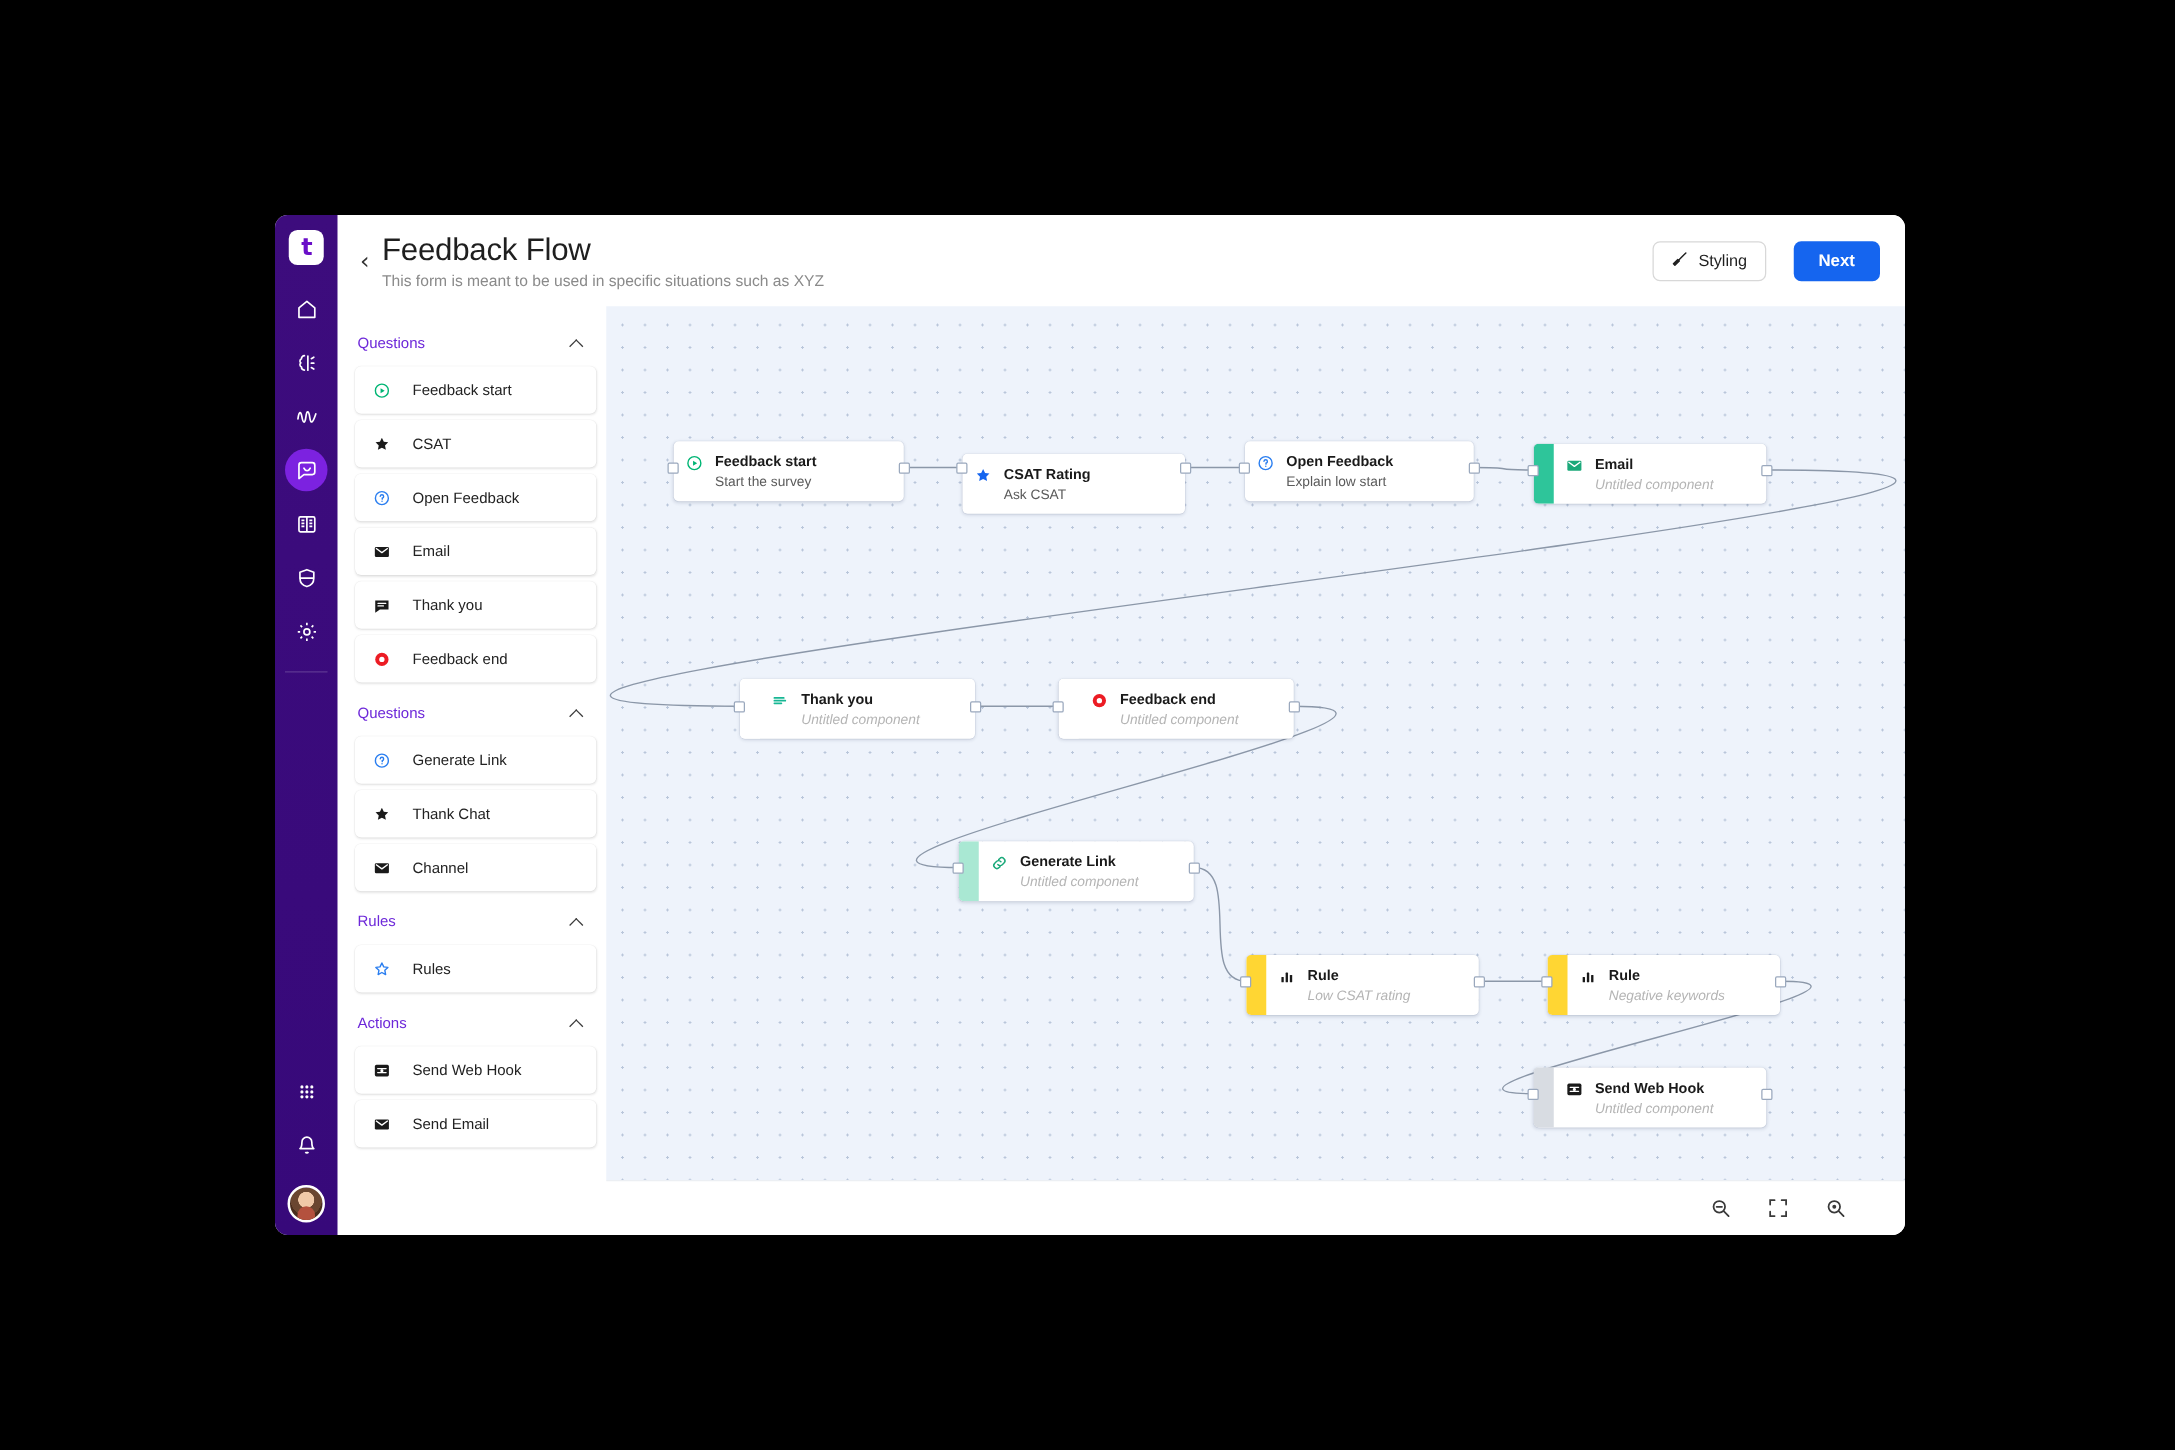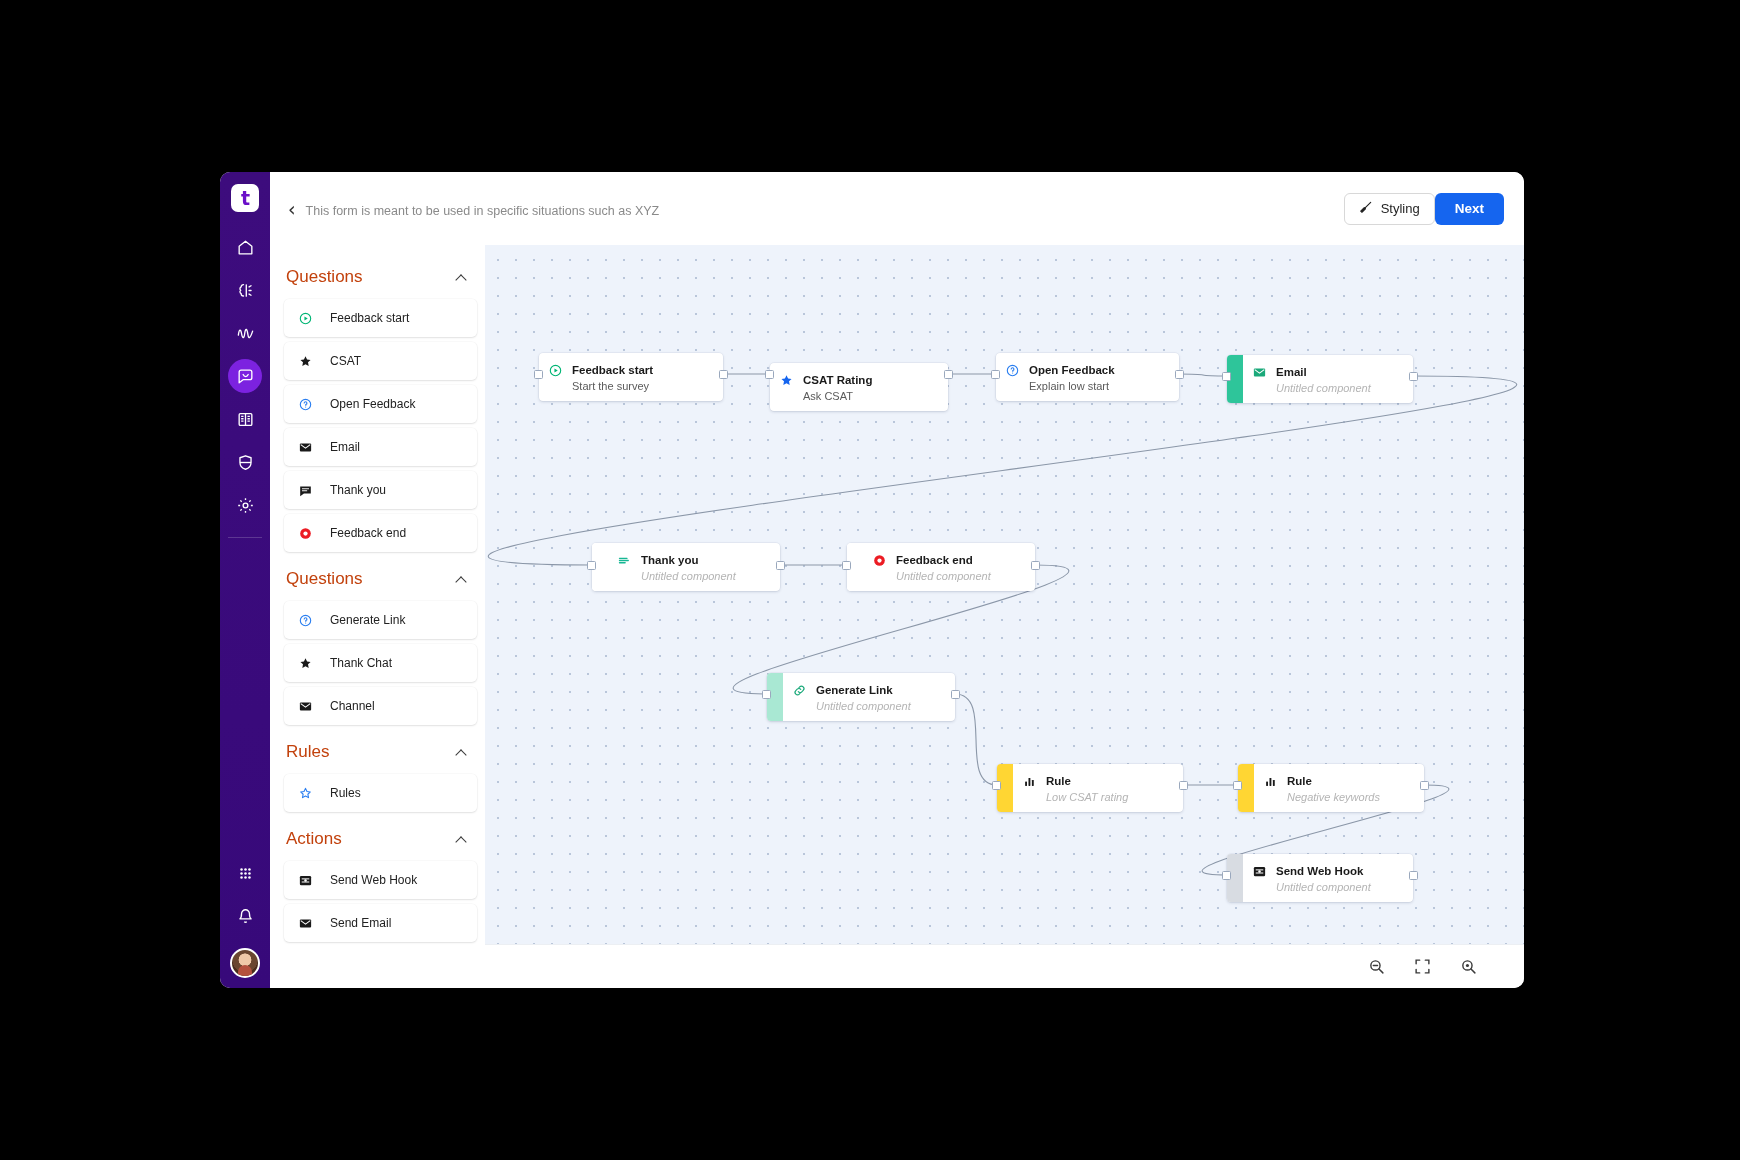--- a/index.html
+++ b/index.html
@@ -102,21 +102,21 @@
     font-family: "DejaVu Sans", sans-serif;
   }
   .title-block { flex: 1; min-width: 0; }
   #page-title {
     font-size: 25px; font-weight: 400; color: #1f1f1f;
     line-height: 1.12; letter-spacing: -0.2px;
   }
   #page-subtitle {
     font-size: 12.5px; color: #8a8a8a; margin-top: 4px;
   }
-  .hdr-actions { display: flex; align-items: center; gap: 0; }
+  .hdr-actions { display: flex; align-items: center; gap: 22px; }
   #styling-button {
     display: flex; align-items: center; gap: 8px;
     height: 32px; padding: 0 14px;
     border: 1px solid #d8d8d8; border-radius: 6px;
     background: #fff; color: #1f1f1f;
     font-size: 13px; cursor: pointer;
   }
   #next-button {
     height: 32px; padding: 0 20px;
     border: none; border-radius: 6px;
@@ -132,21 +132,21 @@
     width: 215px; flex: 0 0 215px;
     background: #fff;
     padding: 10px 0 0 14px;
     overflow: hidden;
   }
   .sec-header {
     display: flex; align-items: center; justify-content: space-between;
     padding: 12px 16px 12px 2px;
     cursor: pointer;
   }
-  .sec-title { font-size: 17px; color: #c2410c; font-weight: 400; }
+  .sec-title { font-size: 12px; color: #6d28d9; font-weight: 400; }
   .chev-up {
     width: 11px; height: 7px; position: relative; margin-right: 2px;
   }
   .chev-up::before {
     content:''; position:absolute; left:1px; top:2px;
     width:7px; height:7px;
     border-left:1.6px solid #3a3a3a; border-top:1.6px solid #3a3a3a;
     transform: rotate(45deg);
   }
   .panel-item {
@@ -322,20 +322,21 @@
         </div>
       <div class="avatar"></div>
     </div>
   </nav>
 
   <div id="main-col">
 
     <header id="header">
       <div id="back-chevron">‹</div>
       <div class="title-block">
+        <div id="page-title">Feedback Flow</div>
         <div id="page-subtitle">This form is meant to be used in specific situations such as XYZ</div>
       </div>
       <div class="hdr-actions">
         <button id="styling-button">
           <span>
             <svg width="14" height="14" viewBox="0 0 24 24" fill="none" stroke="#222" stroke-width="2" stroke-linecap="round" stroke-linejoin="round">
               <path d="M20 4 L10 14"></path>
                 <path d="M11 15 L5 21 L3 19 L9 13 Z" fill="#222"></path>
             </svg>
           </span>

